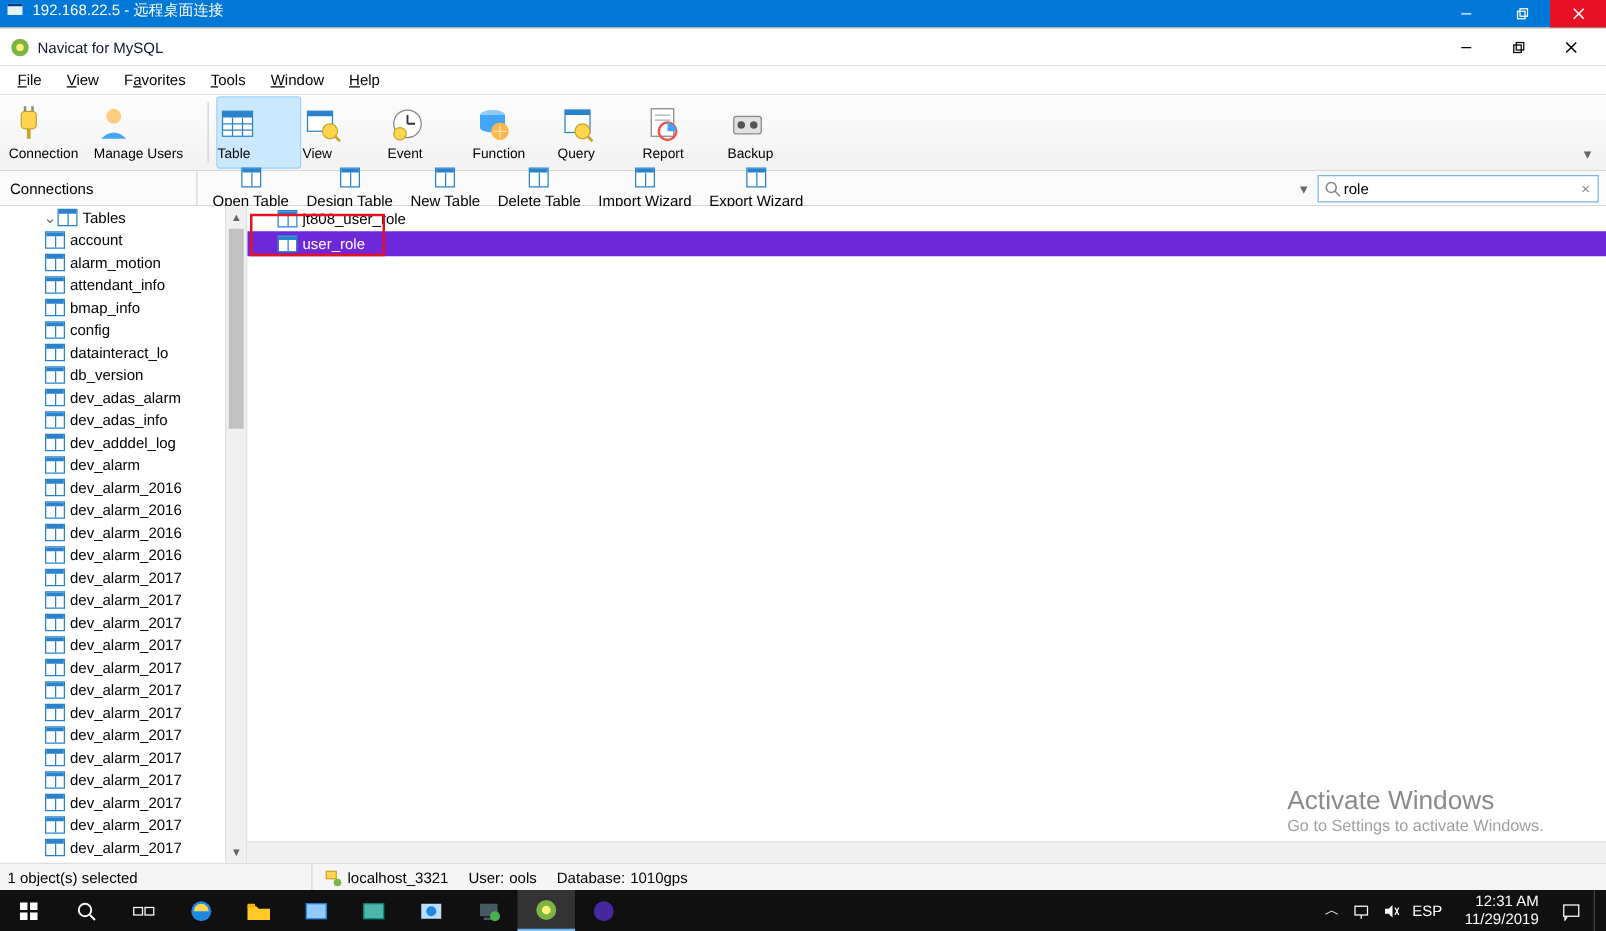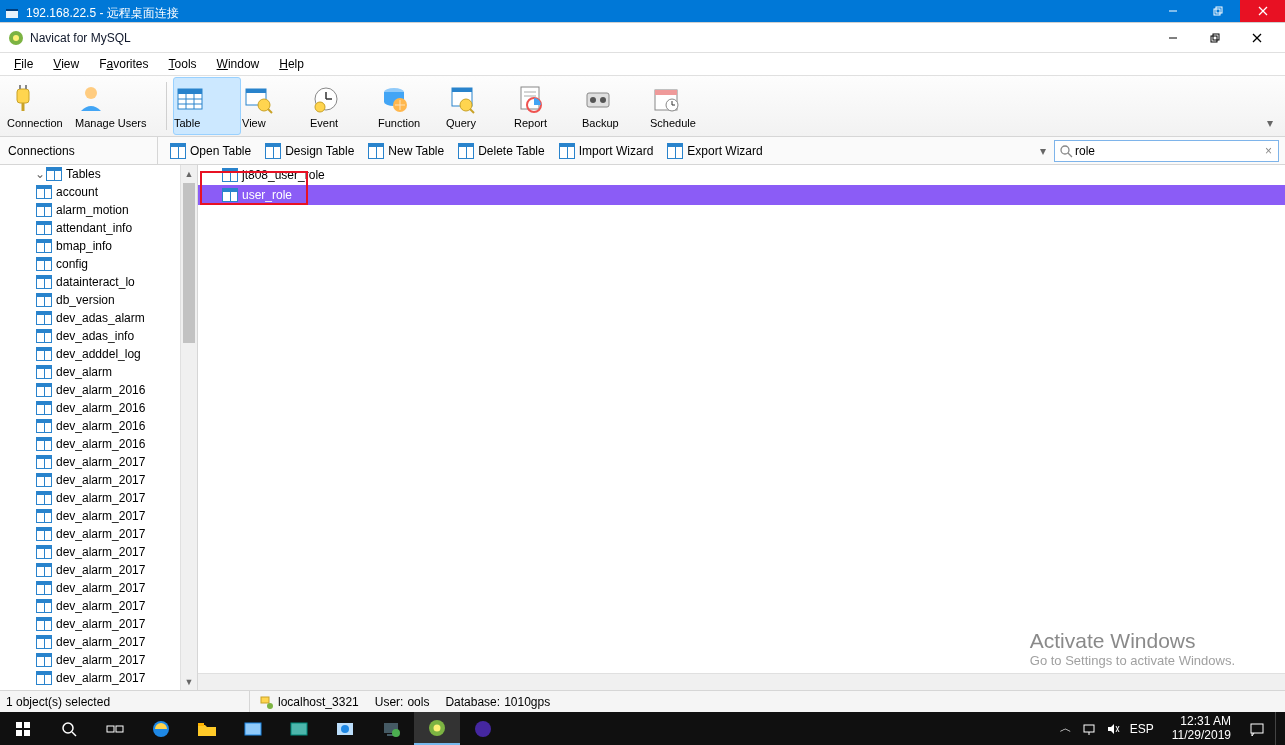--- a/index.html
+++ b/index.html
@@ -1,19 +1,19 @@
 <!DOCTYPE html>
 <html><head>
 <meta charset="utf-8">
 <style>
 * { box-sizing: border-box; margin: 0; padding: 0; font-family: "Segoe UI", Tahoma, sans-serif; font-size: 12px; }
 html, body { width: 1285px; height: 745px; overflow: hidden; background: #000; }
 
 
-.rdp-bar { height: 22px; background: #0078d7; color: #fff; display: flex; align-items: flex-end; padding-left: 4px; }
+.rdp-bar { height: 22px; background: #0078d7; color: #fff; display: flex; align-items: flex-start; padding-left: 4px; }
 .rdp-bar .rdp-icon { width: 16px; height: 16px; margin-right: 6px; display:inline-flex; align-items:center; justify-content:center; }
 .rdp-bar .title { flex: 1; font-size: 12px; }
 .rdp-ctrl { display: flex; }
 .rdp-btn { width: 45px; height: 22px; display:flex; align-items:center; justify-content:center; color:#fff; }
 .rdp-close { background: #e81123; }
 
 
 .app-window { background: #fff; width: 1285px; height: 690px; display:flex; flex-direction:column; border-top:1px solid #d0d0d0;}
 .app-title { height: 30px; display:flex; align-items:center; padding: 0 8px; border-bottom: 1px solid #e0e0e0; }
 .app-title .app-icon { width:16px; height:16px; margin-right:6px; }
@@ -28,21 +28,21 @@
 .toolbar { height: 62px; background: linear-gradient(#fdfdfd,#f2f2f2); border-top:1px solid #e0e0e0; border-bottom:1px solid #d6d6d6; display:flex; align-items:center; padding: 2px 6px; }
 .tbtn { width: 68px; height: 58px; display:flex; flex-direction:column; align-items:flex-start; justify-content:center; gap:2px; border:1px solid transparent; border-radius:3px;}
 .tbtn.active { background:#cce8ff; border:1px solid #99d1ff; }
 .tbtn .ticon { width:32px; height:32px; }
 .tbtn .tlabel { font-size:11px; }
 .overflow-arrow { margin-left:auto; padding: 0 6px; color:#666; align-self:flex-end; margin-bottom:4px;}
 
 .subbar { height: 28px; display:flex; align-items:center; border-bottom:1px solid #d6d6d6; background:#fafafa; }
 .subbar .left-lbl { width: 158px; padding-left: 8px; color:#000; border-right:1px solid #d6d6d6; height:100%; display:flex; align-items:center;}
 .subbar .actions { display:flex; align-items:center; gap: 2px; padding-left: 6px; flex:1;}
-.sact { display:flex; align-items:center; gap:4px; padding:2px 6px; }
+.sact { display:flex; align-items:center; gap:4px; padding:2px 6px;flex-direction:column; }
 .sact .sicon { width:16px; height:16px; }
 .subbar .dd-arrow { padding: 0 6px; color:#666; }
 .subbar .search { width: 225px; height: 22px; margin: 0 6px 0 2px; border:1px solid #7eb4ea; display:flex; align-items:center; padding: 0 4px; background:#fff;}
 .subbar .search input { border:none; outline:none; flex:1; font-size:12px; }
 .subbar .search .mag { width:14px; height:14px; color:#888; margin-right:2px;}
 .subbar .search .clr { color:#888; padding:0 2px; }
 
 .body { flex:1; display:flex; min-height:0; }
 .tree { width: 198px; border-right:1px solid #d6d6d6; overflow:hidden; position:relative; background:#fff; }
 .tree-inner { position:absolute; inset:0; overflow:hidden; }
@@ -51,21 +51,21 @@
 .tree-row.h1 { padding-left: 36px; }
 .tree-row .exp { width:12px; text-align:center; color:#666; margin-left:-14px;}
 .tree-row .ticon2 { width:16px; height:14px; margin-right:4px; }
 .tree-scroll { position:absolute; right:0; top:0; bottom:0; width:17px; background:#f0f0f0; border-left:1px solid #e0e0e0;}
 .tree-scroll .thumb { position:absolute; left:2px; right:2px; top:18px; height:160px; background:#c2c2c2; border-radius:0;}
 .tree-scroll .arr { position:absolute; left:0; right:0; height:17px; display:flex; align-items:center; justify-content:center; color:#666; font-size:9px;}
 .tree-scroll .arr.up{top:0;} .tree-scroll .arr.dn{bottom:0;}
 
 .main { flex:1; position:relative; background:#fff; }
 .result-row { height:20px; display:flex; align-items:center; padding-left:24px; gap:4px; }
-.result-row.sel { background:#8b5cf6; color:#fff;text-align:center; }
+.result-row.sel { background:#6d28d9; color:#fff;text-align:center; }
 .result-row .ricon { width:16px; height:14px; }
 .red-box { position:absolute; left:2px; top:6px; width:108px; height:34px; border:2px solid #e81123; pointer-events:none; }
 .main-scroll { position:absolute; left:0; right:0; bottom:0; height:17px; background:#f0f0f0; border-top:1px solid #e0e0e0;}
 
 .watermark { position:absolute; right:50px; bottom:22px; text-align:left; color:#9a9a9a; pointer-events:none; }
 .watermark .l1 { font-size:21px; color:#8a8a8a; }
 .watermark .l2 { font-size:13px; color:#a0a0a0; }
 
 .statusbar { height: 22px; border-top:1px solid #d6d6d6; display:flex; align-items:center; background:#f5f5f5; font-size:11px; }
 .statusbar .seg1 { width: 250px; padding-left:6px; border-right:1px solid #d6d6d6; height:100%; display:flex; align-items:center;}
@@ -252,32 +252,20 @@
     <div class="tbtn">
         <span class="ticon">
           <svg width="32" height="32" viewBox="0 0 32 32">
             <rect x="5" y="10" width="22" height="14" rx="2" fill="#e0e0e0" stroke="#888"></rect>
             <circle cx="11" cy="17" r="3" fill="#555"></circle>
             <circle cx="21" cy="17" r="3" fill="#555"></circle>
           </svg>
         </span>
         <span class="tlabel">Backup</span>
       </div>
-    <div class="tbtn">
-        <span class="ticon">
-          <svg width="32" height="32" viewBox="0 0 32 32">
-            <rect x="5" y="7" width="22" height="20" fill="#fff" stroke="#888"></rect>
-            <rect x="5" y="7" width="22" height="5" fill="#ef9a9a"></rect>
-            <circle cx="22" cy="22" r="6" fill="#fff" stroke="#888"></circle>
-            <line x1="22" y1="22" x2="22" y2="18" stroke="#333"></line>
-            <line x1="22" y1="22" x2="25" y2="22" stroke="#333"></line>
-          </svg>
-        </span>
-        <span class="tlabel">Schedule</span>
-      </div>
     <span class="overflow-arrow">▾</span>
   </div>
 
   <div class="subbar">
     <div class="left-lbl">Connections</div>
     <div class="actions">
       <div class="sact">
           <span class="sicon icon-table"></span>
           <span>Open Table</span>
         </div>

